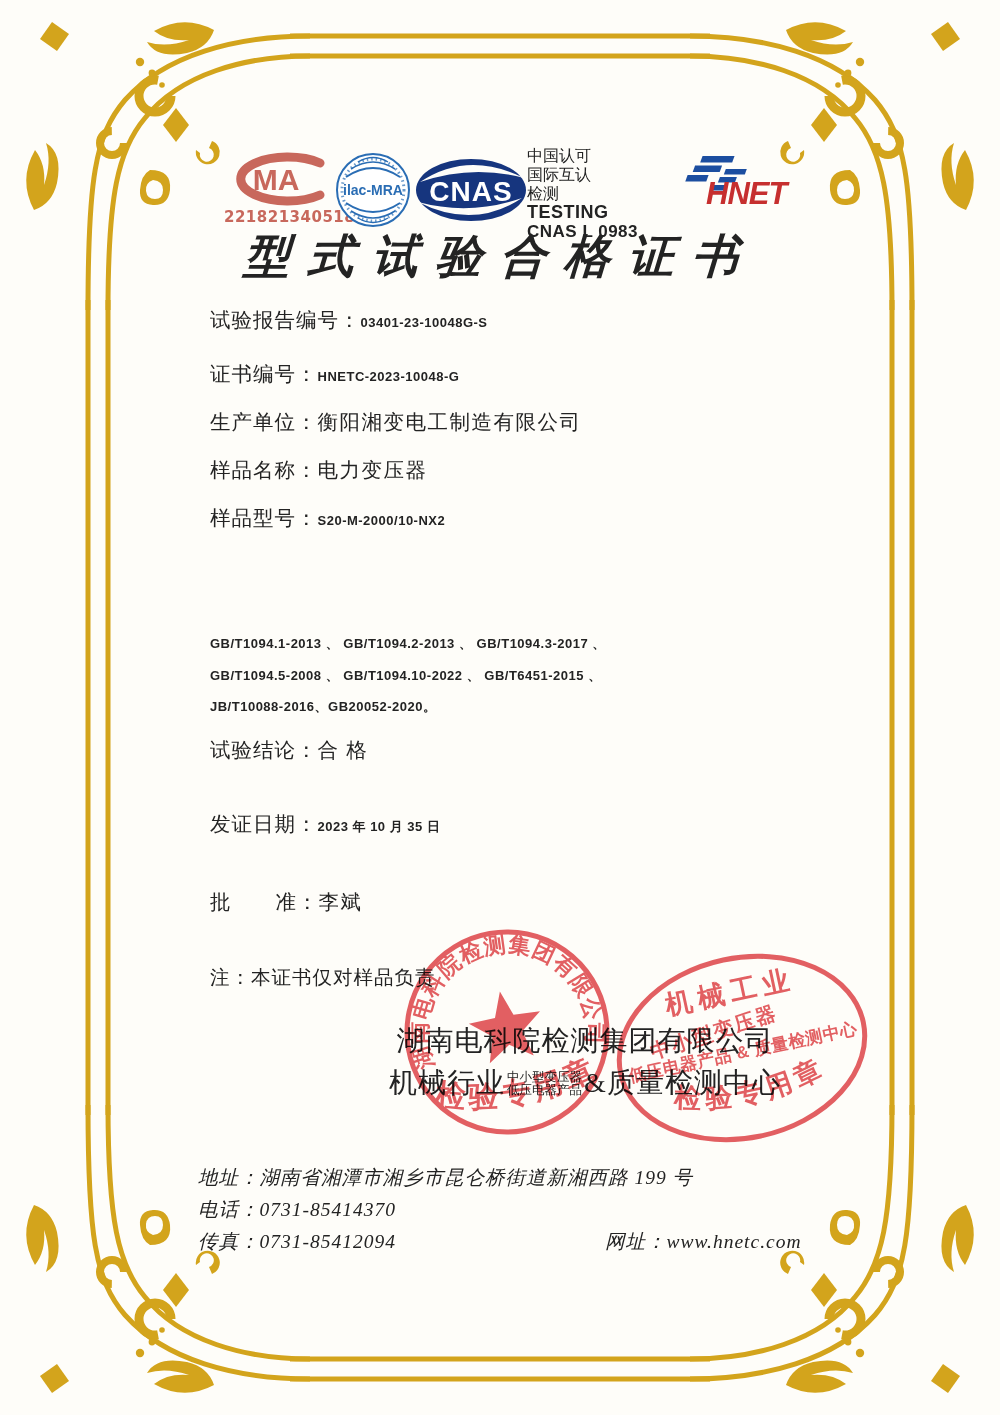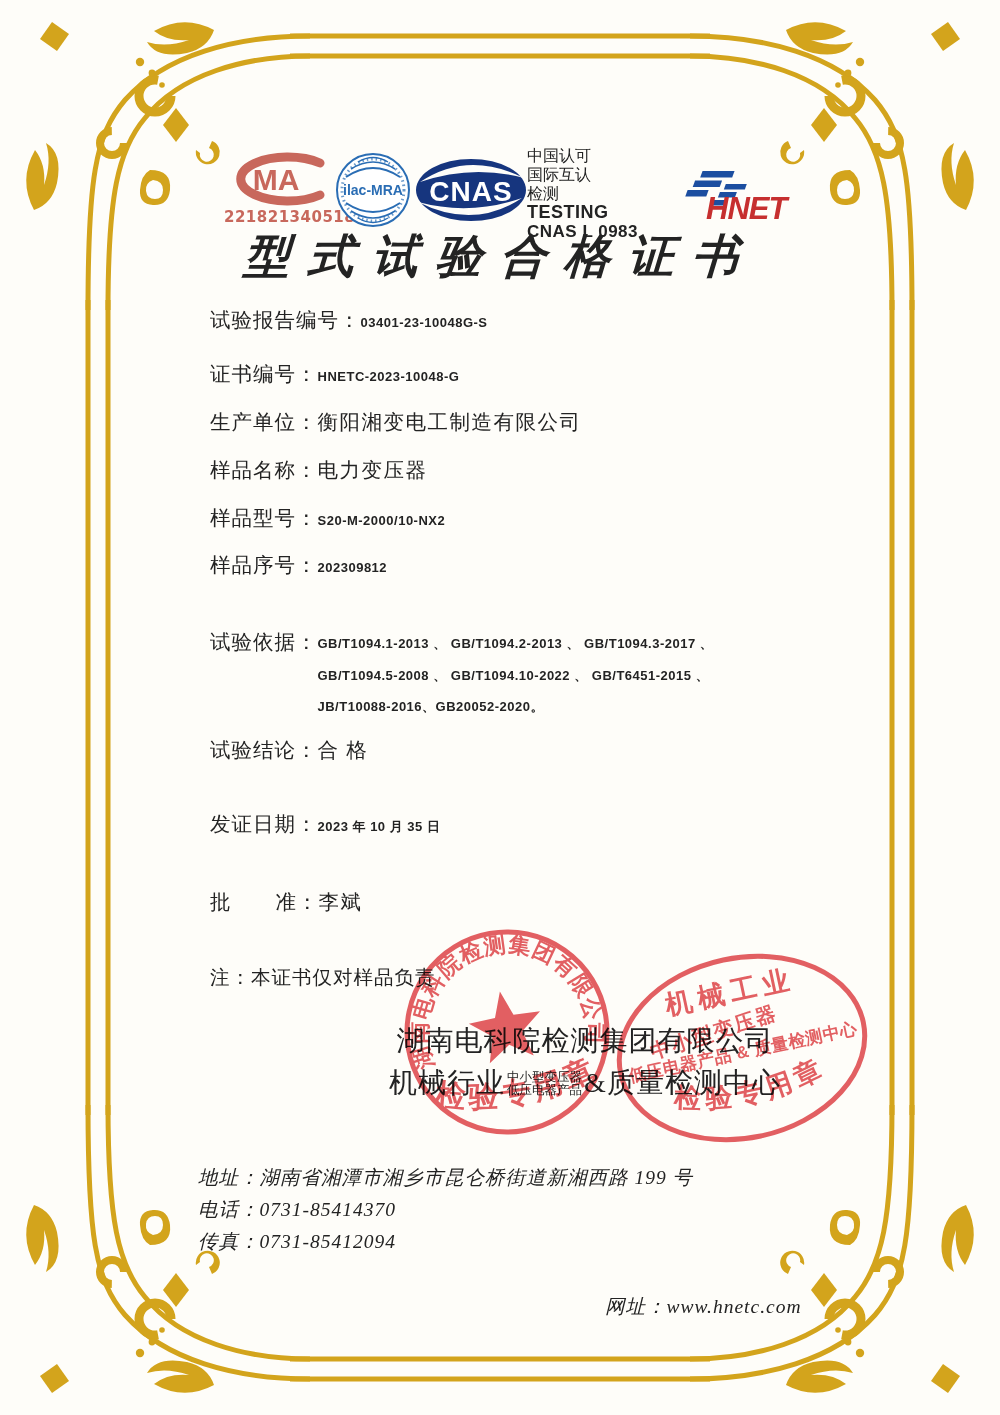--- a/index.html
+++ b/index.html
@@ -12,21 +12,21 @@
   .frame{position:absolute;inset:0;z-index:1;}
   
   .logo{position:absolute;}
   .cma{left:224px;top:150px;width:104px;}
   .cma-number{font-family:"DejaVu Sans",sans-serif;font-weight:700;font-size:15px;color:#c8685c;letter-spacing:.5px;margin-top:-2px;}
   .ilac{left:334px;top:151px;}
   .cnas{left:412px;top:156px;}
   .accr{left:527px;top:146px;line-height:19px;font-size:16px;}
   .accr .en{font-family:"Liberation Sans","DejaVu Sans",sans-serif;font-weight:700;font-size:18px;letter-spacing:.5px;}
   .accr .en2{font-family:"Liberation Sans","DejaVu Sans",sans-serif;font-weight:700;font-size:17px;letter-spacing:.5px;}
-  .hnet{left:658px;top:167px;}
+  .hnet{left:658px;top:152px;}
   
   .title{
     position:absolute;left:0;right:0;top:226px;text-align:center;
     font-size:46px;font-weight:700;font-style:italic;letter-spacing:18px;
     transform:skewX(-3deg);
   }
   
   .row{position:absolute;left:210px;font-size:20.5px;letter-spacing:1px;white-space:nowrap;}
   .row .value{font-family:"Liberation Sans","DejaVu Sans",sans-serif;font-weight:600;font-size:13px;letter-spacing:.5px;}
   .row .cvalue{font-weight:500;letter-spacing:1.5px;}
@@ -43,21 +43,21 @@
   .issuer-2{top:1064px;font-size:28px;letter-spacing:1px;white-space:nowrap;}
   .stack{display:inline-block;vertical-align:middle;font-size:12.5px;line-height:13px;letter-spacing:0;text-align:left;margin:0 2px;transform:translateY(-2px);}
   .stack span{display:block;}
   
   .stamps{position:absolute;left:370px;top:905px;width:520px;height:270px;z-index:4;mix-blend-mode:multiply;opacity:.88;}
   .stamp-red{color:#df4a4e;fill:#df4a4e;}
   .stamps text{font-family:"Liberation Sans","DejaVu Sans",sans-serif;fill:#df4a4e;}
   
   .foot{position:absolute;left:198px;font-size:19.5px;letter-spacing:1px;white-space:nowrap;font-style:italic;}
   .f1{top:1164px}.f2{top:1196px}.f3{top:1228px}
-  .fweb{left:605px;top:1293px;}
+  .fweb{left:605px;top:1228px;}
   .foot .num{font-family:"Liberation Serif",serif;letter-spacing:1px;}
 </style>
 </head>
 <body>
 
 <div class="page">
 
   <svg class="frame" width="1000" height="1415" viewBox="0 0 1000 1415">
     <defs>
       <g id="corner">
@@ -158,26 +158,22 @@
   </div>
   <div class="row r3">
     <span>生产单位：</span><span class="cvalue">衡阳湘变电工制造有限公司</span>
   </div>
   <div class="row r4">
     <span>样品名称：</span><span class="cvalue">电力变压器</span>
   </div>
   <div class="row r5">
     <span>样品型号：</span><span class="value">S20-M-2000/10-NX2</span>
   </div>
-  <div class="row r6">
-    <span>样品序号：</span><span class="value">202309812</span>
-  </div>
 
   <div class="row basis">
-    <span>试验依据：</span>
     <div class="lines">
       <div class="value">GB/T1094.1-2013 、 GB/T1094.2-2013 、 GB/T1094.3-2017 、</div>
       <div class="value">GB/T1094.5-2008 、 GB/T1094.10-2022 、 GB/T6451-2015 、</div>
       <div class="value">JB/T10088-2016、GB20052-2020。</div>
     </div>
   </div>
 
   <div class="row r-conc">
     <span>试验结论：</span><span class="cvalue">合 格</span>
   </div>

